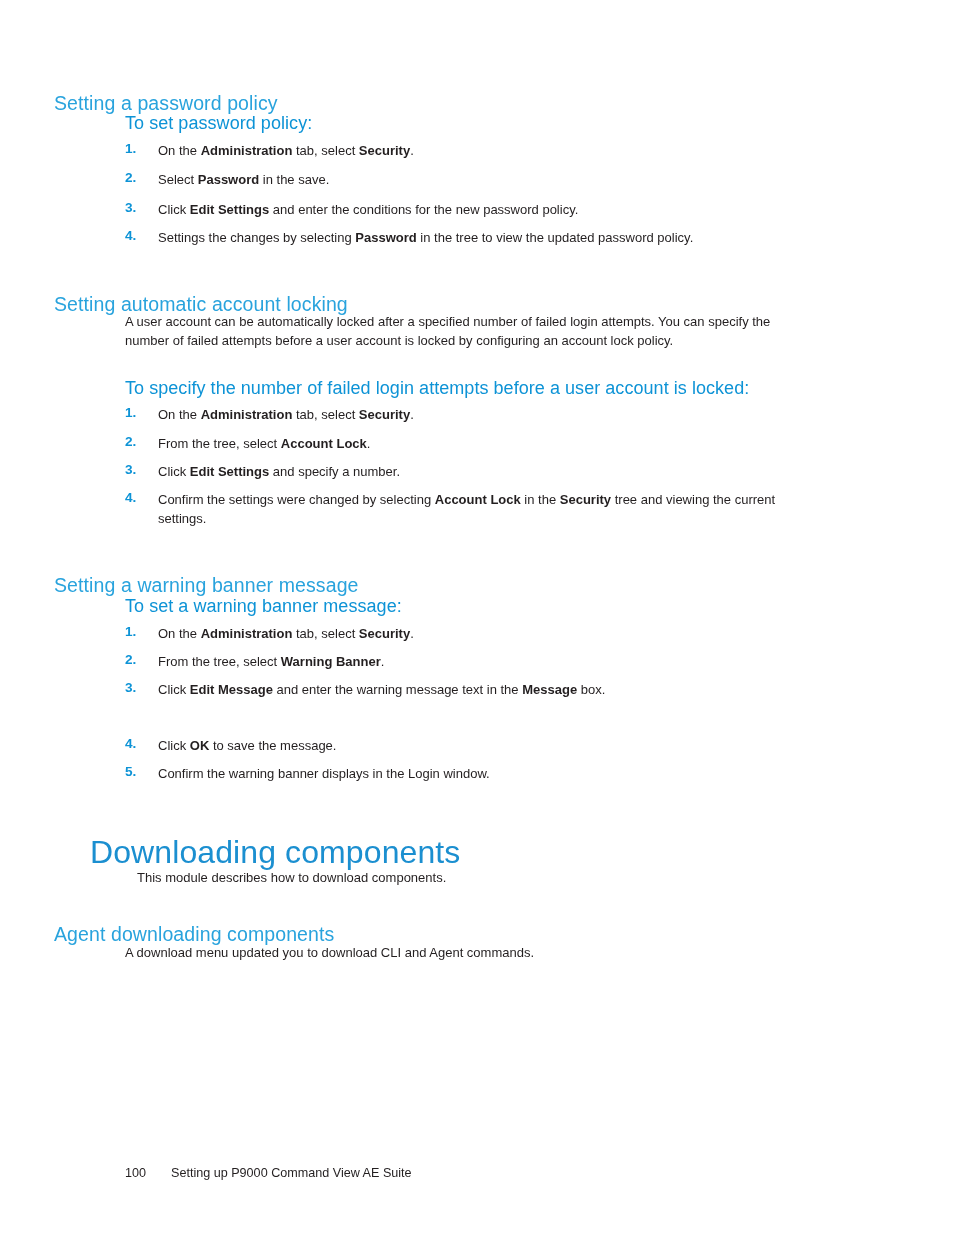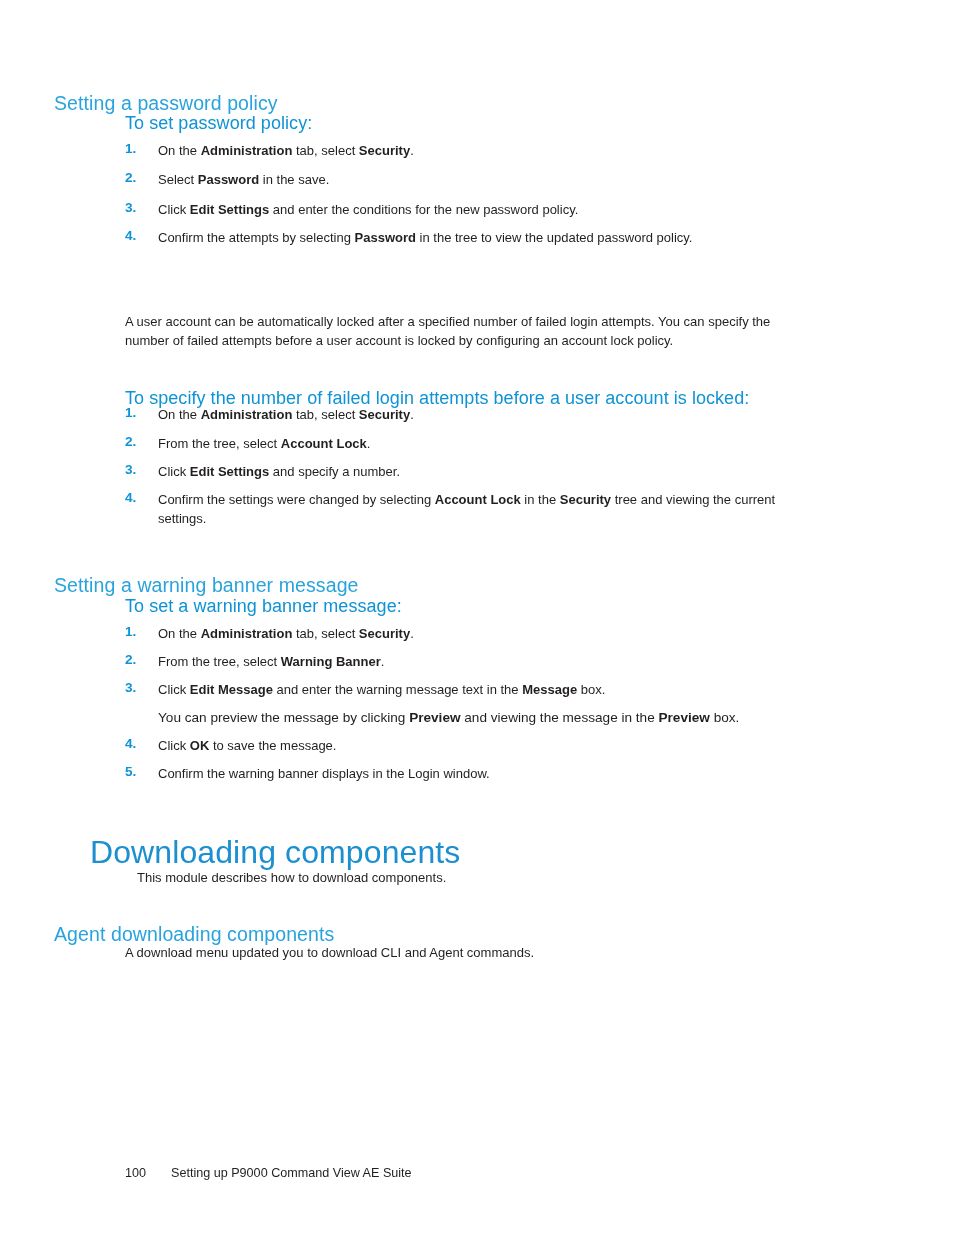--- a/index.html
+++ b/index.html
@@ -127,27 +127,28 @@
     <span class="txt"><span>Select </span><b>Password</b><span> in the save.</span></span>
   </div>
 
   <div class="step" style="top:200px;">
     <span class="num">3.</span>
     <span class="txt"><span>Click </span><b>Edit Settings</b><span> and enter the conditions for the new password policy.</span></span>
   </div>
 
   <div class="step" style="top:228px;">
     <span class="num">4.</span>
-    <span class="txt"><span>Confirm the attempts by selecting </span><b>Password</b><span> in the tree to view the updated password policy.</span></span>
-  </div>
-
+    <span class="txt"><span>Settings the changes by selecting </span><b>Password</b><span> in the tree to view the updated password policy.</span></span>
+  </div>
+
+  <h2 class="h2" style="top:277px;">Setting automatic account locking</h2>
 
   <p class="para" style="top:313px; width:672px; margin:0;">A user account can be automatically locked after a specified number of failed login attempts. You can specify the number of failed attempts before a user account is locked by configuring an account lock policy.</p>
 
-  <div class="h3" style="top:388px;">To specify the number of failed login attempts before a user account is locked:</div>
+  <div class="h3" style="top:378px;">To specify the number of failed login attempts before a user account is locked:</div>
 
   <div class="step" style="top:405px;">
     <span class="num">1.</span>
     <span class="txt"><span>On the </span><b>Administration</b><span> tab, select </span><b>Security</b><span>.</span></span>
   </div>
 
   <div class="step" style="top:434px;">
     <span class="num">2.</span>
     <span class="txt"><span>From the tree, select </span><b>Account Lock</b><span>.</span></span>
   </div>
@@ -174,23 +175,20 @@
   <div class="step" style="top:652px;">
     <span class="num">2.</span>
     <span class="txt"><span>From the tree, select </span><b>Warning Banner</b><span>.</span></span>
   </div>
 
   <div class="step" style="top:680px;">
     <span class="num">3.</span>
     <span class="txt"><span>Click </span><b>Edit Message</b><span> and enter the warning message text in the </span><b>Message</b><span> box.</span></span>
   </div>
 
-  <div class="substep" style="top:708px; width:680px;">
-    <span>You can preview the message by clicking </span><b>Preview</b><span> and viewing the message in the </span><b>Preview</b><span> box.</span>
-  </div>
 
   <div class="step" style="top:736px;">
     <span class="num">4.</span>
     <span class="txt"><span>Click </span><b>OK</b><span> to save the message.</span></span>
   </div>
 
   <div class="step" style="top:764px;">
     <span class="num">5.</span>
     <span class="txt">Confirm the warning banner displays in the Login window.</span>
   </div>

